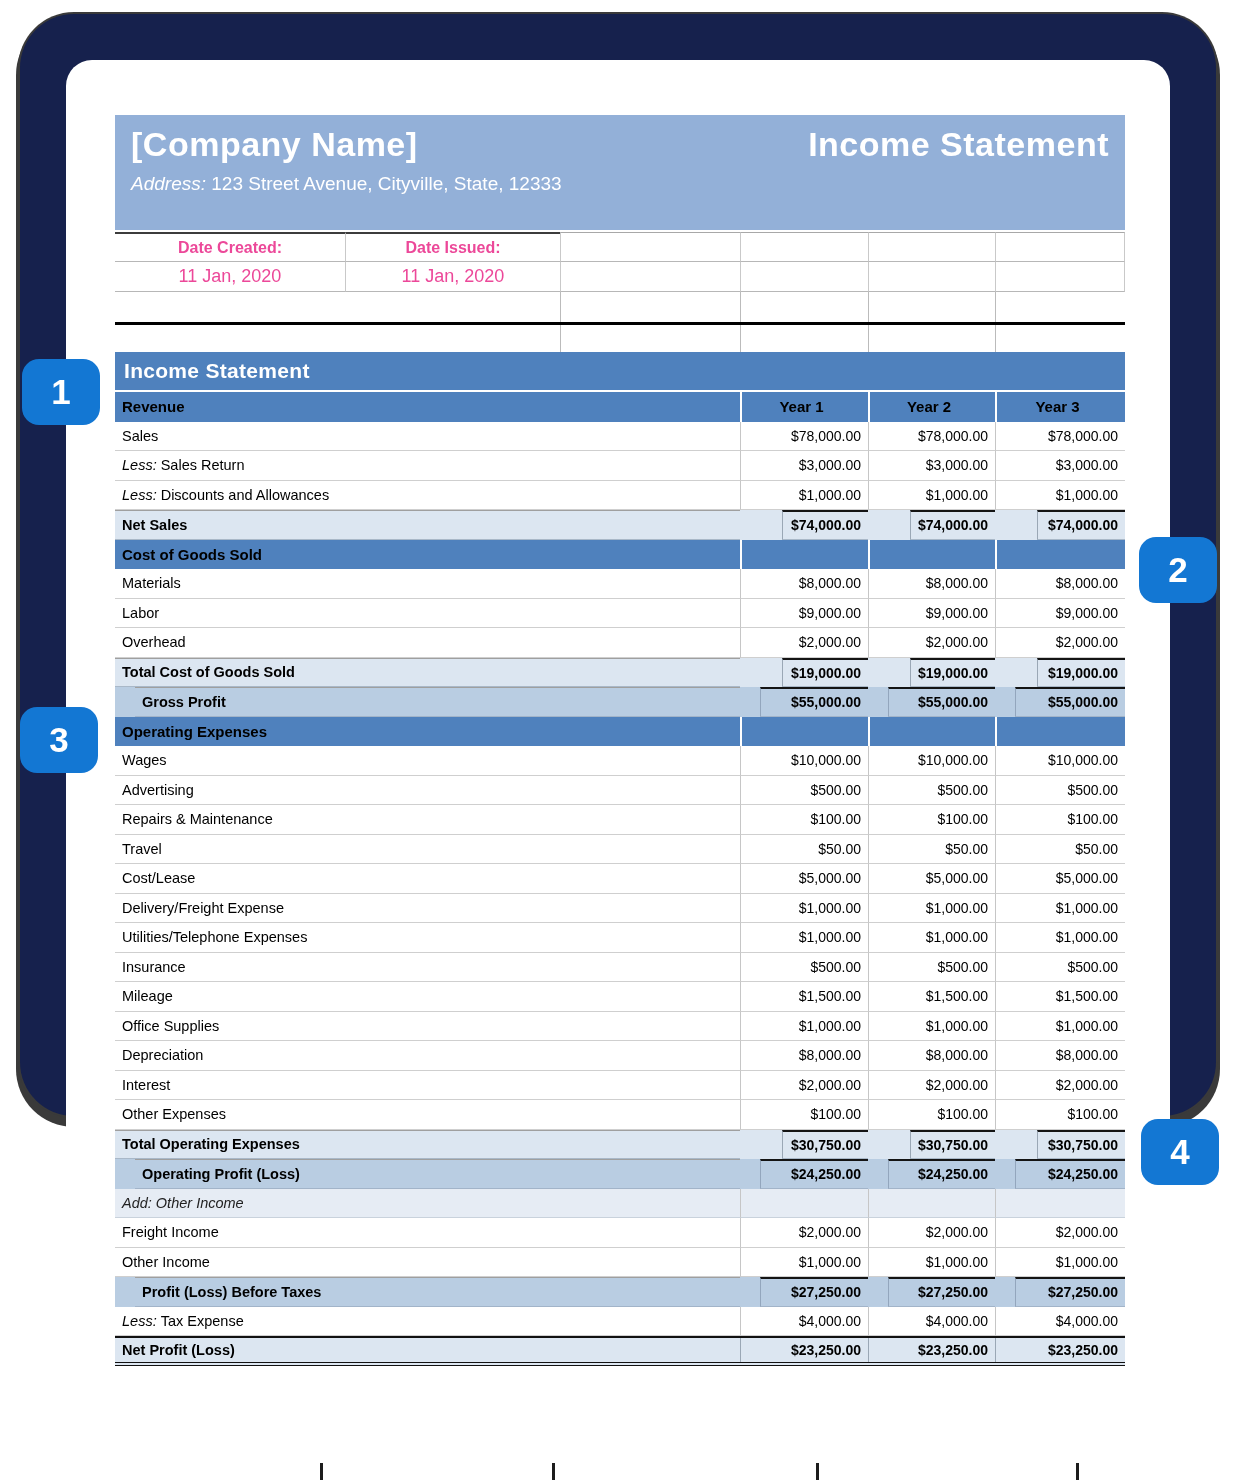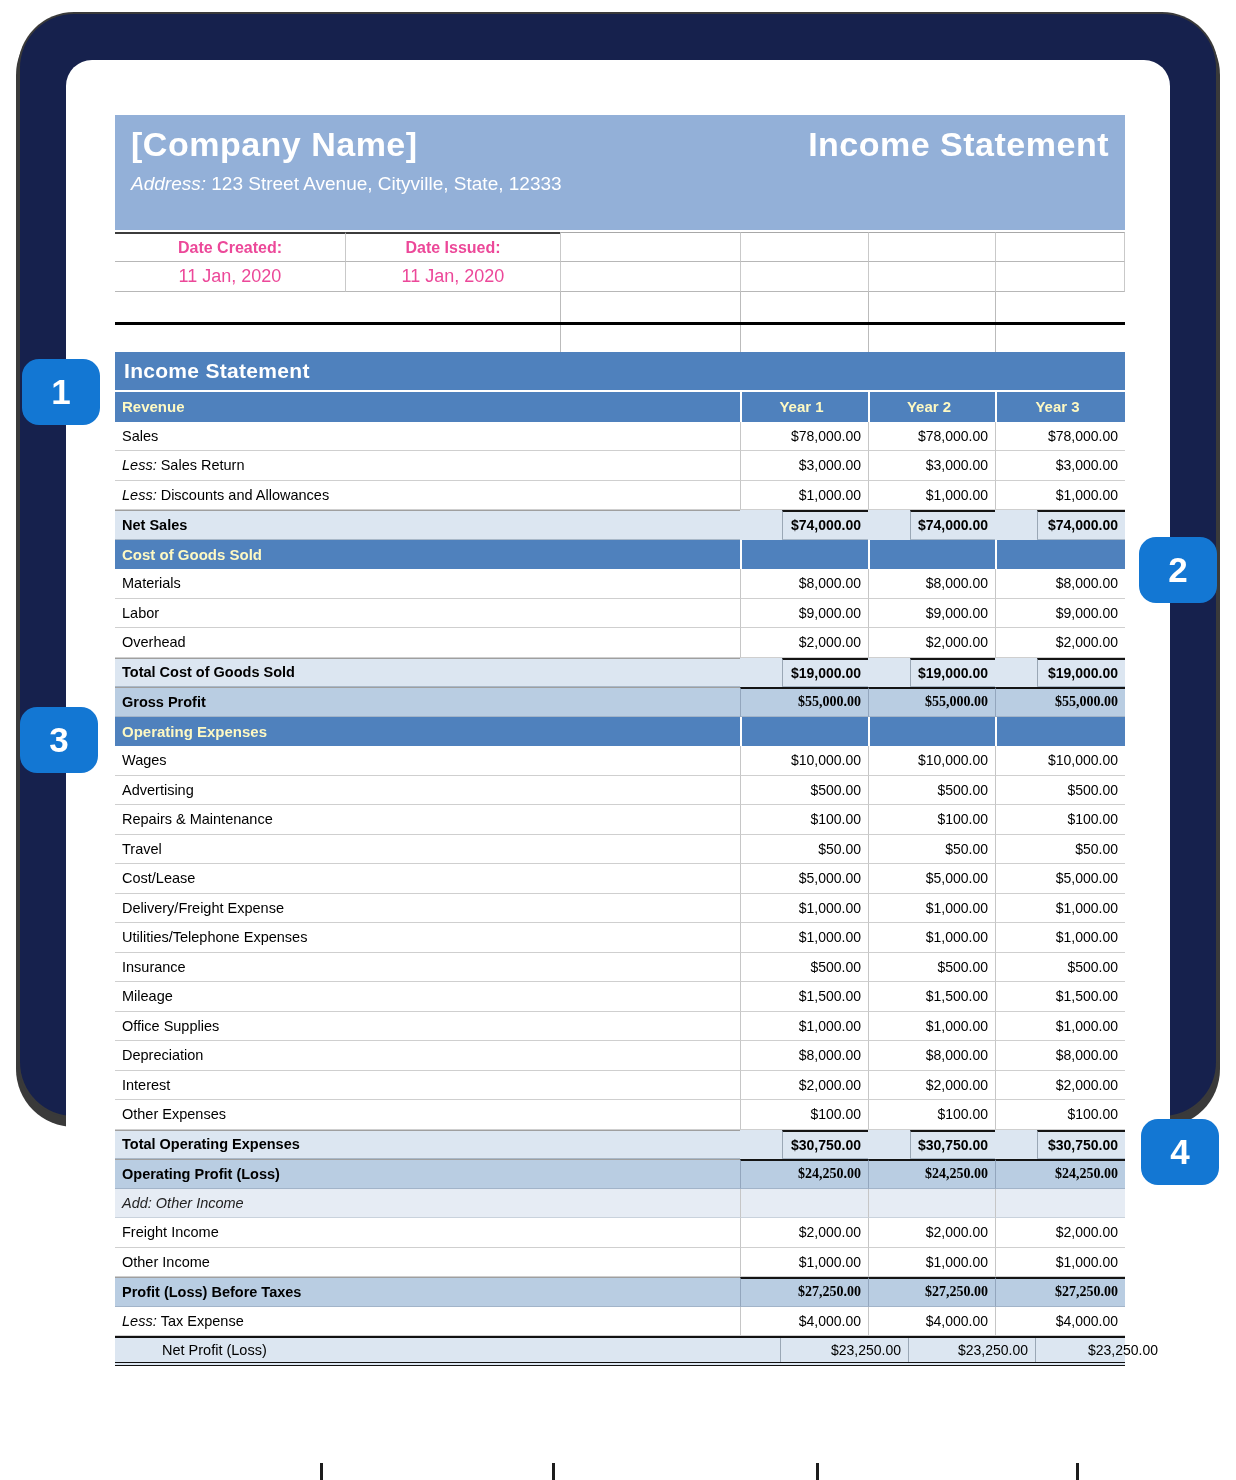--- a/index.html
+++ b/index.html
@@ -52,44 +52,44 @@
   .sheet-title{height:38px;background:var(--header-blue);color:#fff;font-weight:bold;
     font-size:21px;display:flex;align-items:center;padding-left:9px;margin-bottom:2px;letter-spacing:.3px;}
   .srow{display:grid;grid-template-columns:625px 128px 127px 130px;height:29.5px;}
   .cell{height:100%;display:flex;align-items:center;font-size:14.5px;color:#000;overflow:hidden;}
   .lbl{padding-left:7px;}
   .amt{justify-content:flex-end;padding-right:7px;font-size:14px;}
   .chead{justify-content:center;font-size:15px;}
   .pfx{font-style:italic;margin-right:4px;}
 
   .srow.header,.srow.section{background:var(--header-blue);color:#fff;font-weight:bold;}
-  .srow.header .cell,.srow.section .cell{color:#fef9c3;}
+  .srow.header .cell,.srow.section .cell{color:#000000;}
   .srow.header .lbl,.srow.section .lbl{font-size:15px;}
   .srow.header .amt,.srow.section .amt{border-left:2px solid #fff;}
 
   .srow.item .cell{border-bottom:1px solid #cfcfcf;}
   .srow.item .amt{border-left:1px solid #c6c6c6;}
 
   .srow.total-light{background:var(--total-light);font-weight:bold;}
   .srow.total-light .cell{border-bottom:1px solid #a9b8c8;}
   .srow.total-light .amt{border-top:2px solid #141414;border-left:1px solid #9aa7b5;margin-left:42px;}
   .srow.total-light .lbl{border-top:1px solid #9f9f9f;}
 
   .srow.total-medium{background:var(--total-medium);font-weight:bold;}
-  .srow.total-medium .cell{border-bottom:1px solid #a2b4c9;}
-  .srow.total-medium .amt{border-top:2px solid #141414;border-left:1px solid #93a6bd;font-family:Liberation Serif, serif;}
+  .srow.total-medium .cell{border-bottom:1px solid #a2b4c9;margin-left:20px;}
+  .srow.total-medium .amt{border-top:2px solid #141414;border-left:1px solid #93a6bd;}
   .srow.total-medium .lbl{border-top:1px solid #9f9f9f;}
 
   .srow.note{background:var(--note-bg);}
   .srow.note .lbl{font-style:italic;color:#222;}
   .srow.note .cell{border-bottom:1px solid #c9d2dc;}
   .srow.note .amt{border-left:1px solid #c6c6c6;}
 
-  .srow.final{background:var(--total-light);font-weight:normal;
-    border-top:2px solid #111;border-bottom:4px double #111;padding-left:40px;}
+  .srow.final{background:var(--total-light);font-weight:bold;
+    border-top:2px solid #111;border-bottom:4px double #111;}
   .srow.final .amt{border-left:1px solid #9aa7b5;}
 
   
   .badge{position:absolute;width:78px;height:66px;background:var(--badge-blue);
     border-radius:17px;color:#fff;font-weight:bold;font-size:35px;
     display:flex;align-items:center;justify-content:center;z-index:6;cursor:pointer;}
   .badge-1{left:22px;top:359px;}
   .badge-2{left:1139px;top:537px;}
   .badge-3{left:20px;top:707px;}
   .badge-4{left:1141px;top:1119px;}

